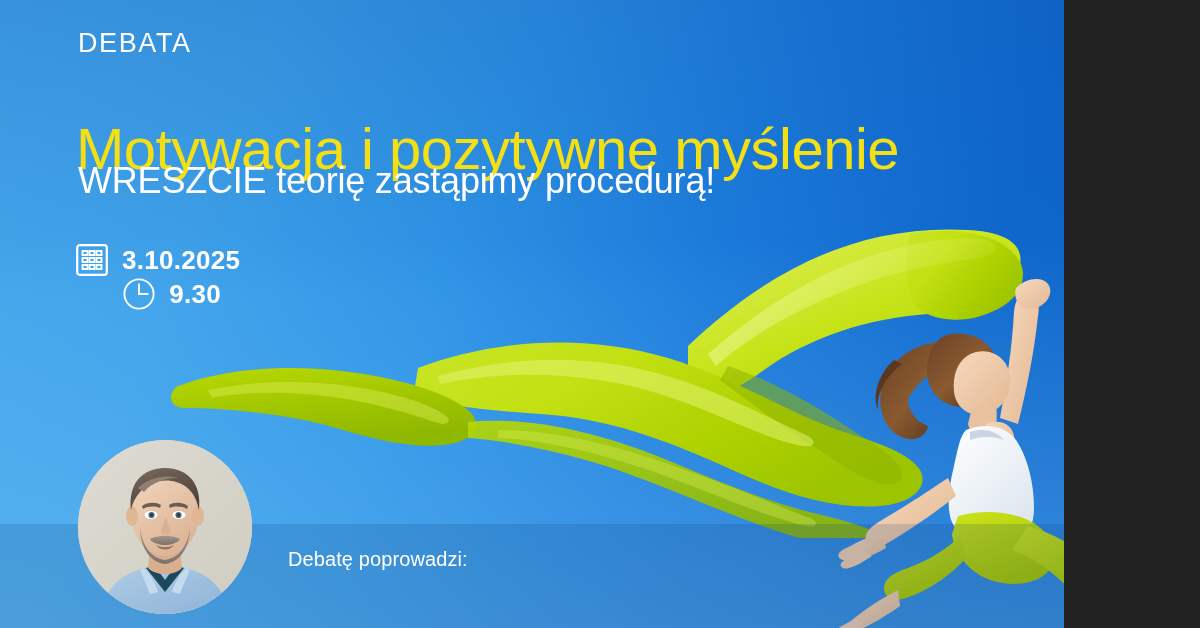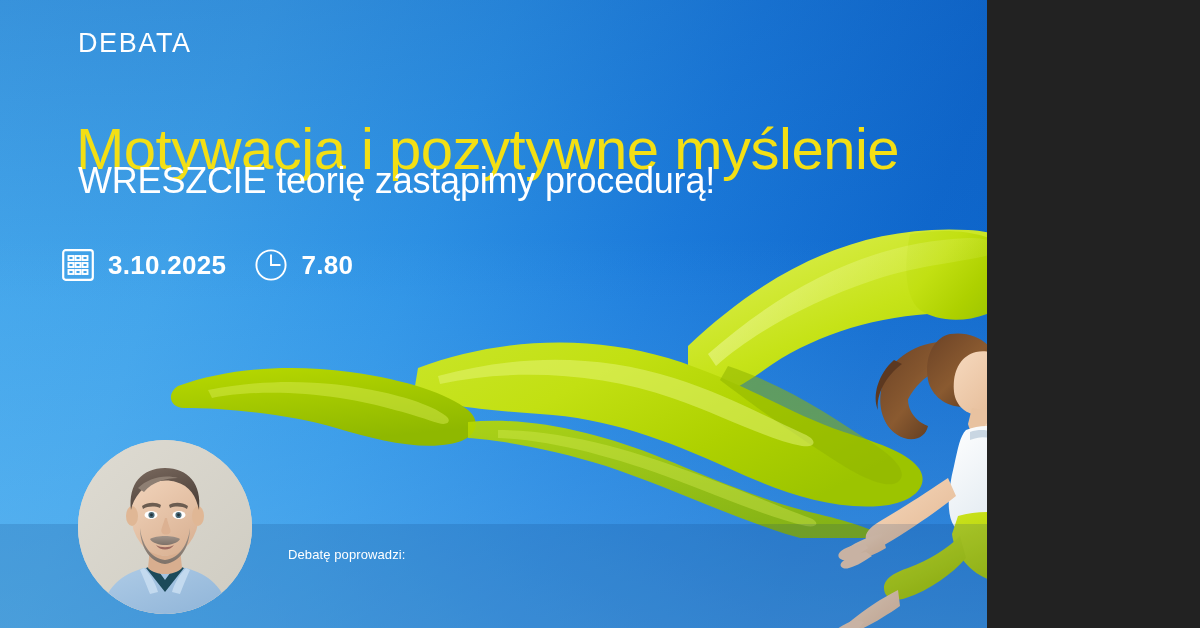--- a/index.html
+++ b/index.html
@@ -6,21 +6,21 @@
     margin: 0;
     padding: 0;
     background: #222;
   }
   body {
     font-family: "Liberation Sans", sans-serif;
   }
 
   #banner {
     position: relative;
-    width: 987px;
+    width: 1064px;
     height: 628px;
     overflow: hidden;
     
     background:
       linear-gradient(112deg,
         #46A8EC 0%,
         #3FA2EA 22%,
         #2E93E6 42%,
         #1C7CDC 62%,
         #1069CE 82%,
@@ -93,25 +93,26 @@
     font-size: 36px;
     font-weight: 400;
     letter-spacing: -0.2px;
     line-height: 1.1;
     white-space: nowrap;
   }
 
   
   .meta {
     position: absolute;
-    left: 61px;
+    left: 75px;
     top: 243px;
     display: flex;
     align-items: center;
     height: 44px;
+    flex-direction: column;
   }
   .meta-group {
     display: flex;
     align-items: center;
   }
   .meta-group + .meta-group { margin-left: 28px; }
   .meta-text {
     color: #ffffff;
     font-size: 26px;
     font-weight: bold;
@@ -147,21 +148,21 @@
 
   .presenter-text {
     position: absolute;
     left: 288px;
     top: 546px;
     line-height: 1.32;
   }
   .presenter-label {
     display: block;
     color: #ffffff;
-    font-size: 13px;
+    font-size: 20px;
     font-weight: 400;
     letter-spacing: 0.1px;
   }
   .presenter-name {
     display: block;
     color: #ffffff;
     font-size: 21px;
     font-style: italic;
     font-weight: 400;
     letter-spacing: 0.1px;
@@ -392,21 +393,21 @@
       <span class="meta-text">3.10.2025</span>
     </div>
 
     <div class="meta-group">
       <span class="icon-box">
         <svg viewBox="0 0 34 34">
           <circle cx="17" cy="17" r="14.6" fill="none" stroke="#ffffff" stroke-width="1.9"></circle>
           <path d="M 17,6.5 L 17,17 L 26.5,17" fill="none" stroke="#ffffff" stroke-width="1.9" stroke-linecap="butt" stroke-linejoin="miter"></path>
         </svg>
       </span>
-      <span class="meta-text">7.80</span>
+      <span class="meta-text">9.30</span>
     </div>
 
   </div>
 
   <div class="avatar">
     <svg viewBox="0 0 174 174">
       <defs>
         <linearGradient id="bgphoto" x1="0" y1="0" x2="1" y2="1">
           <stop offset="0" stop-color="#DEDBD2"></stop>
           <stop offset="1" stop-color="#CFCCC2"></stop>

